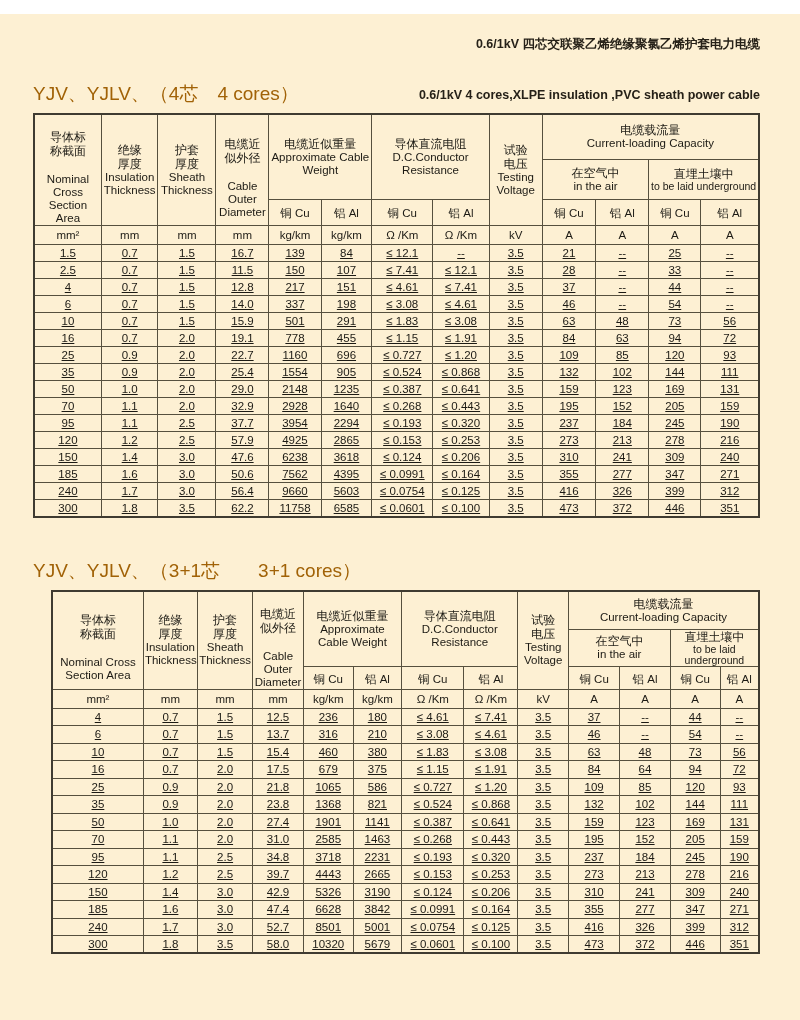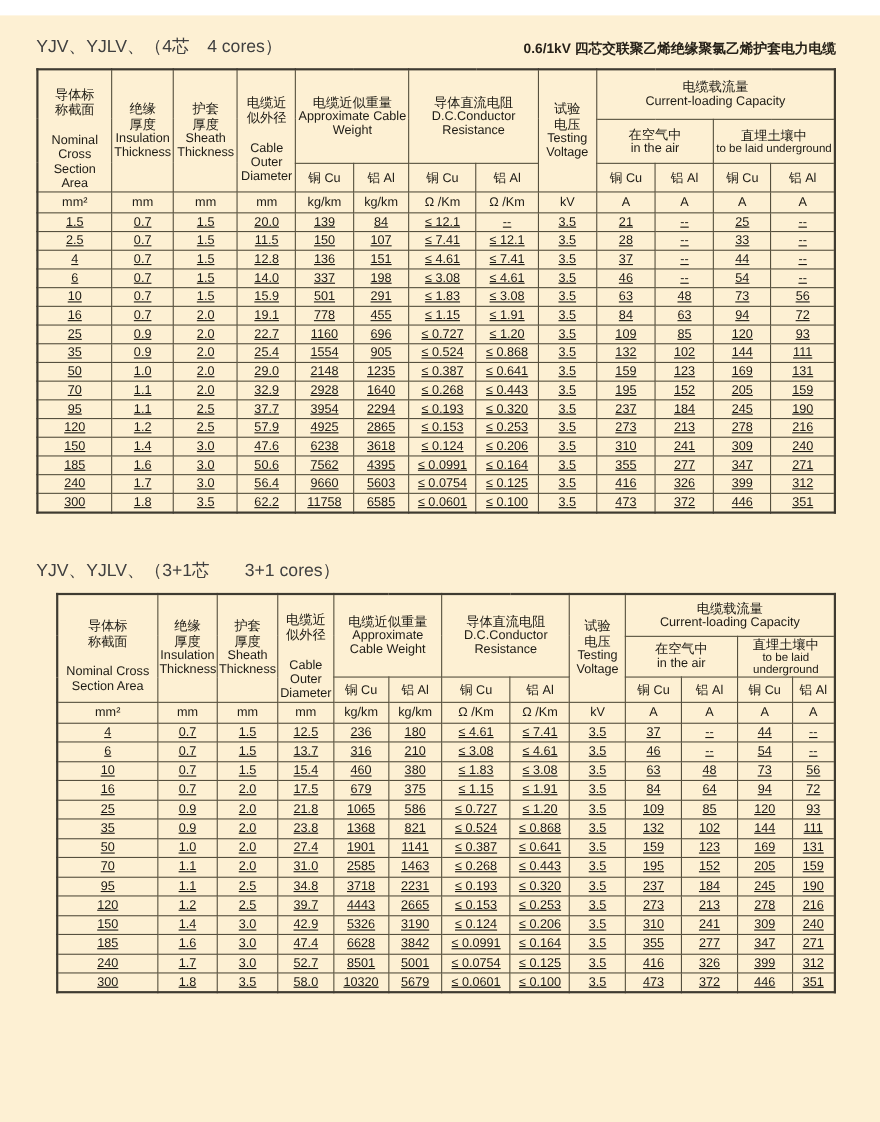--- a/index.html
+++ b/index.html
@@ -15,21 +15,21 @@
     position:absolute;top:0;left:0;right:0;height:14px;
     background:#ffffff;
   }
   .section{position:relative;margin:0 40px 0 33px;}
   .section-1{padding-top:1px;}
   .section-2{margin-top:45px;}
   .title-row{
     display:flex;justify-content:space-between;align-items:flex-end;
   }
   .model-label{
-    font-size:16px;line-height:16px;color:#404040;
+    font-size:19px;line-height:16px;color:#a16207;
     padding-bottom:1px;white-space:pre;
   }
   .titles{text-align:right;}
   .title-cn,.title-en{
     font-weight:bold;font-size:12.5px;line-height:15px;color:#262118;margin-top:36px;
   }
   table{
     width:100%;
     border-collapse:collapse;
     table-layout:fixed;
@@ -72,20 +72,21 @@
 </head>
 <body>
 
 <div class="white-strip"></div>
 
 <div class="section section-1">
   <div class="title-row">
     <div class="model-label">YJV、YJLV、（4芯　4 cores）</div>
     <div class="titles">
       <div class="title-cn">0.6/1kV 四芯交联聚乙烯绝缘聚氯乙烯护套电力电缆</div>
+      <div class="title-en">0.6/1kV 4 cores,XLPE insulation ,PVC sheath power cable</div>
     </div>
   </div>
 
   <table class="t1">
     <colgroup>
       <col class="c1">
         <col class="c2">
         <col class="c3">
         <col class="c4">
         <col class="c5">
@@ -167,21 +168,21 @@
         <th class="unit">A</th>
         <th class="unit">A</th>
         <th class="unit">A</th>
       </tr>
     </thead>
     <tbody class="data">
         <tr>
           <td>1.5</td>
           <td>0.7</td>
           <td>1.5</td>
-          <td>20.0</td>
+          <td>16.7</td>
           <td>139</td>
           <td>84</td>
           <td>≤ 12.1</td>
           <td>--</td>
           <td>3.5</td>
           <td>21</td>
           <td>--</td>
           <td>25</td>
           <td>--</td>
         </tr>
@@ -198,21 +199,21 @@
           <td>28</td>
           <td>--</td>
           <td>33</td>
           <td>--</td>
         </tr>
         <tr>
           <td>4</td>
           <td>0.7</td>
           <td>1.5</td>
           <td>12.8</td>
-          <td>136</td>
+          <td>217</td>
           <td>151</td>
           <td>≤ 4.61</td>
           <td>≤ 7.41</td>
           <td>3.5</td>
           <td>37</td>
           <td>--</td>
           <td>44</td>
           <td>--</td>
         </tr>
         <tr>

